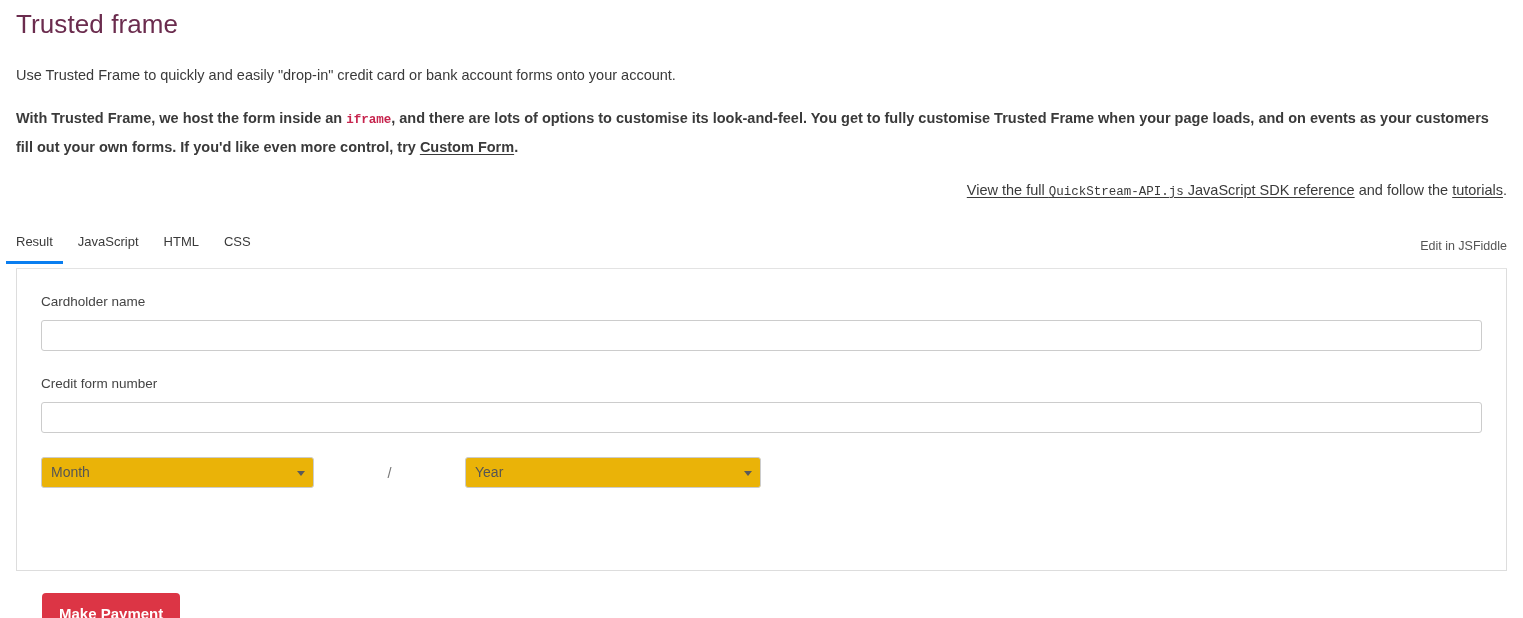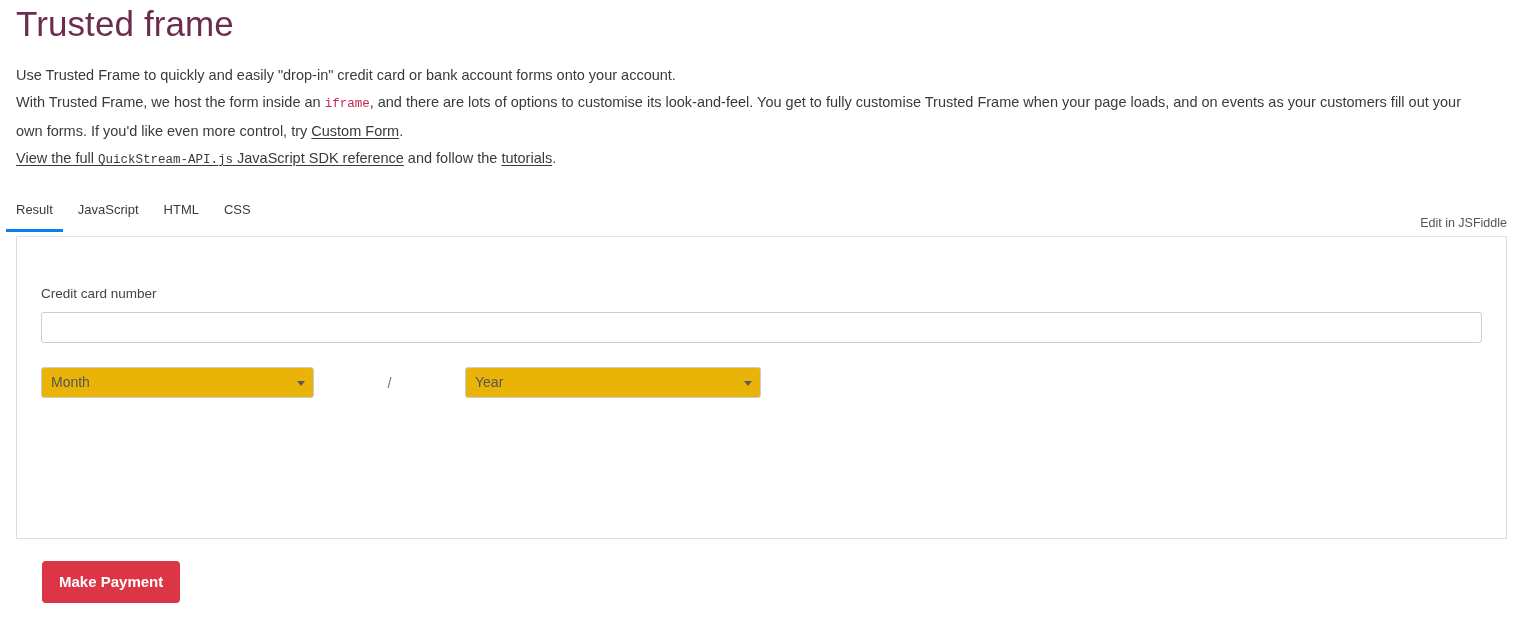--- a/index.html
+++ b/index.html
@@ -20,37 +20,37 @@
     width: 1523px;
     height: 618px;
     box-sizing: border-box;
     padding: 0 16px;
   }
 
   
   .page-title {
     margin: 0;
     padding-top: 4px;
-    font-size: 35px;
+    font-size: 26px;
     font-weight: 400;
     line-height: 40px;
     color: #6b2c4e;
     letter-spacing: 0.1px;
   }
 
   
   .intro {
     margin: 0;
     font-size: 14.5px;
     line-height: 27px;
     color: #3a3a3a;
   }
   .intro.p1 { margin-top: 18px; }
-  .intro.p2 { max-width: 1475px; }
-  .intro.p3 { margin-top: 0; }
+  .intro.p2 { margin-top: 16px; max-width: 1475px; font-weight: bold; }
+  .intro.p3 { margin-top: 16px; text-align: right; }
 
   code.inline-code {
     font-family: "Liberation Mono", "DejaVu Sans Mono", monospace;
     font-size: 12.5px;
     color: #c7254e;
     background: transparent;
     letter-spacing: 0;
   }
   a.doc-link {
     color: #3a3a3a;
@@ -89,21 +89,21 @@
     position: absolute;
     left: 0;
     right: 0;
     bottom: -1px;
     height: 3px;
     background: #0a7ef0;
   }
   .jsfiddle-link {
     position: absolute;
     right: 0;
-    top: 15px;
+    top: 6px;
     font-size: 12.5px;
     line-height: 17px;
     color: #555555;
     text-decoration: none;
     cursor: pointer;
   }
 
   
   .result-panel {
     border: 1px solid #dddddd;
@@ -221,25 +221,29 @@
   <div class="tabbar">
     <button class="tab active">Result</button>
     <button class="tab">JavaScript</button>
     <button class="tab">HTML</button>
     <button class="tab">CSS</button>
     <a class="jsfiddle-link" href="#">Edit in JSFiddle</a>
   </div>
 
   <div class="result-panel">
 
+    <div class="field-group">
+      <label class="field-label">Cardholder name</label>
+      <input class="text-input" type="text" value="" style="">
+    </div>
 
     <div class="spacer-md"></div>
 
     <div class="field-group">
-      <label class="field-label">Credit card number</label>
+      <label class="field-label">Credit form number</label>
       <input class="text-input" type="text" value="" style="">
     </div>
 
     <div class="spacer-md"></div>
 
     <div class="field-group">
       <div class="expiry-row">
         <div class="select-wrap month">
           <div class="fake-select">Month</div>
           <span class="caret-icon"></span>

